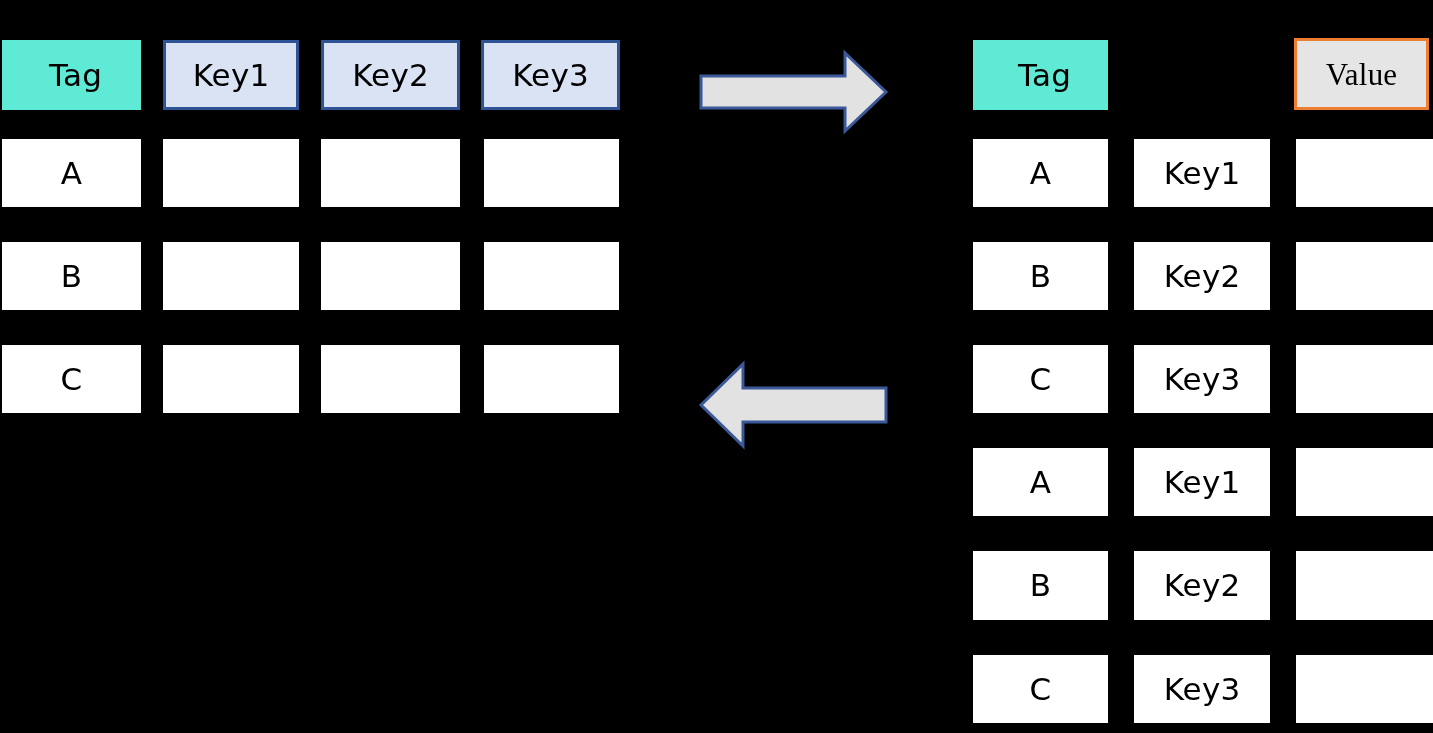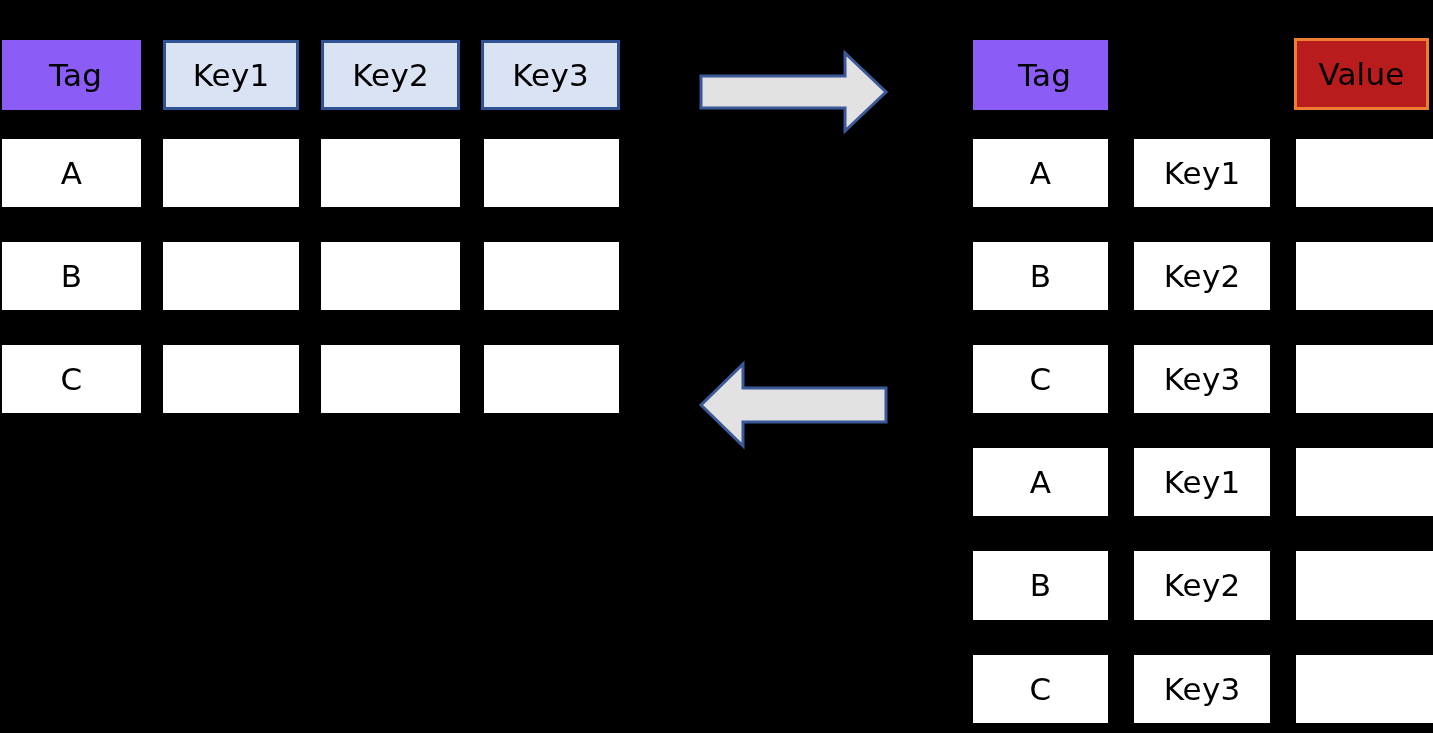--- a/index.html
+++ b/index.html
@@ -37,33 +37,34 @@
     white-space: nowrap;
     background: #ffffff;
     border: 0;
   }
 
   .cell.data {
     background: #ffffff;
   }
 
   .cell.hdr-tag {
-    background: #8b5cf6;
+    background: #5eead4;
     border: 0;
     padding-left: 8px;
   }
 
   .cell.hdr-key {
     background: #dae3f3;
     border: 3px solid #2e5496;
   }
 
   .cell.hdr-value {
-    background: #b91c1c;
+    background: #e5e5e5;
     border: 3px solid #ed7d31;
+    font-family: Liberation Serif, serif;
   }
 
   
   .arrow {
     position: absolute;
   }
   .arrow svg { display: block; }
 </style>
 </head>
 <body>

